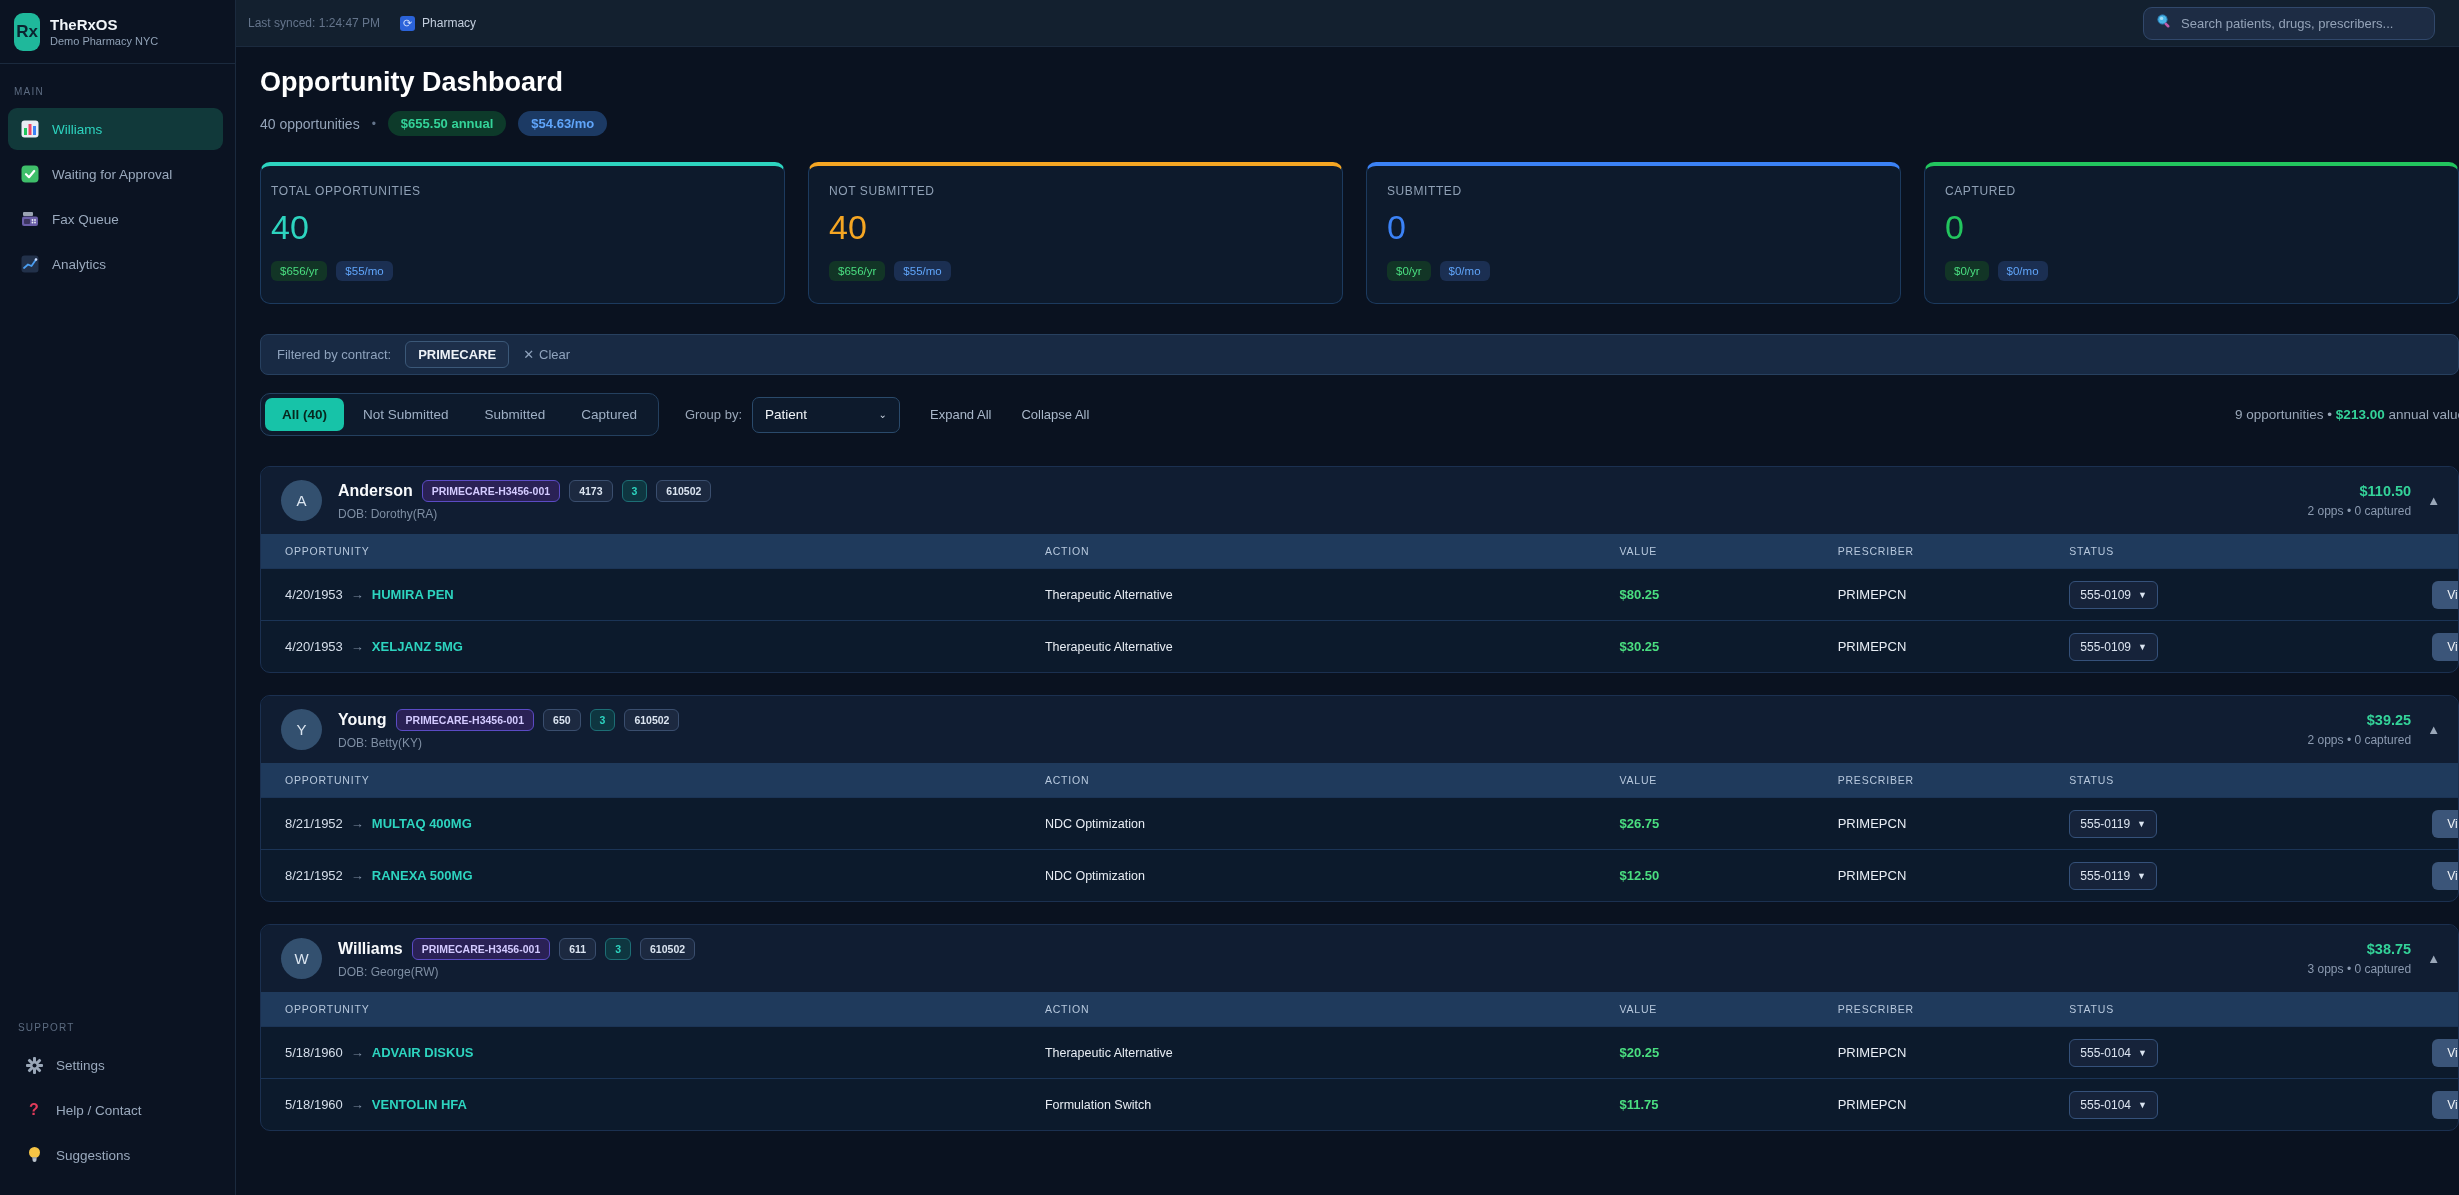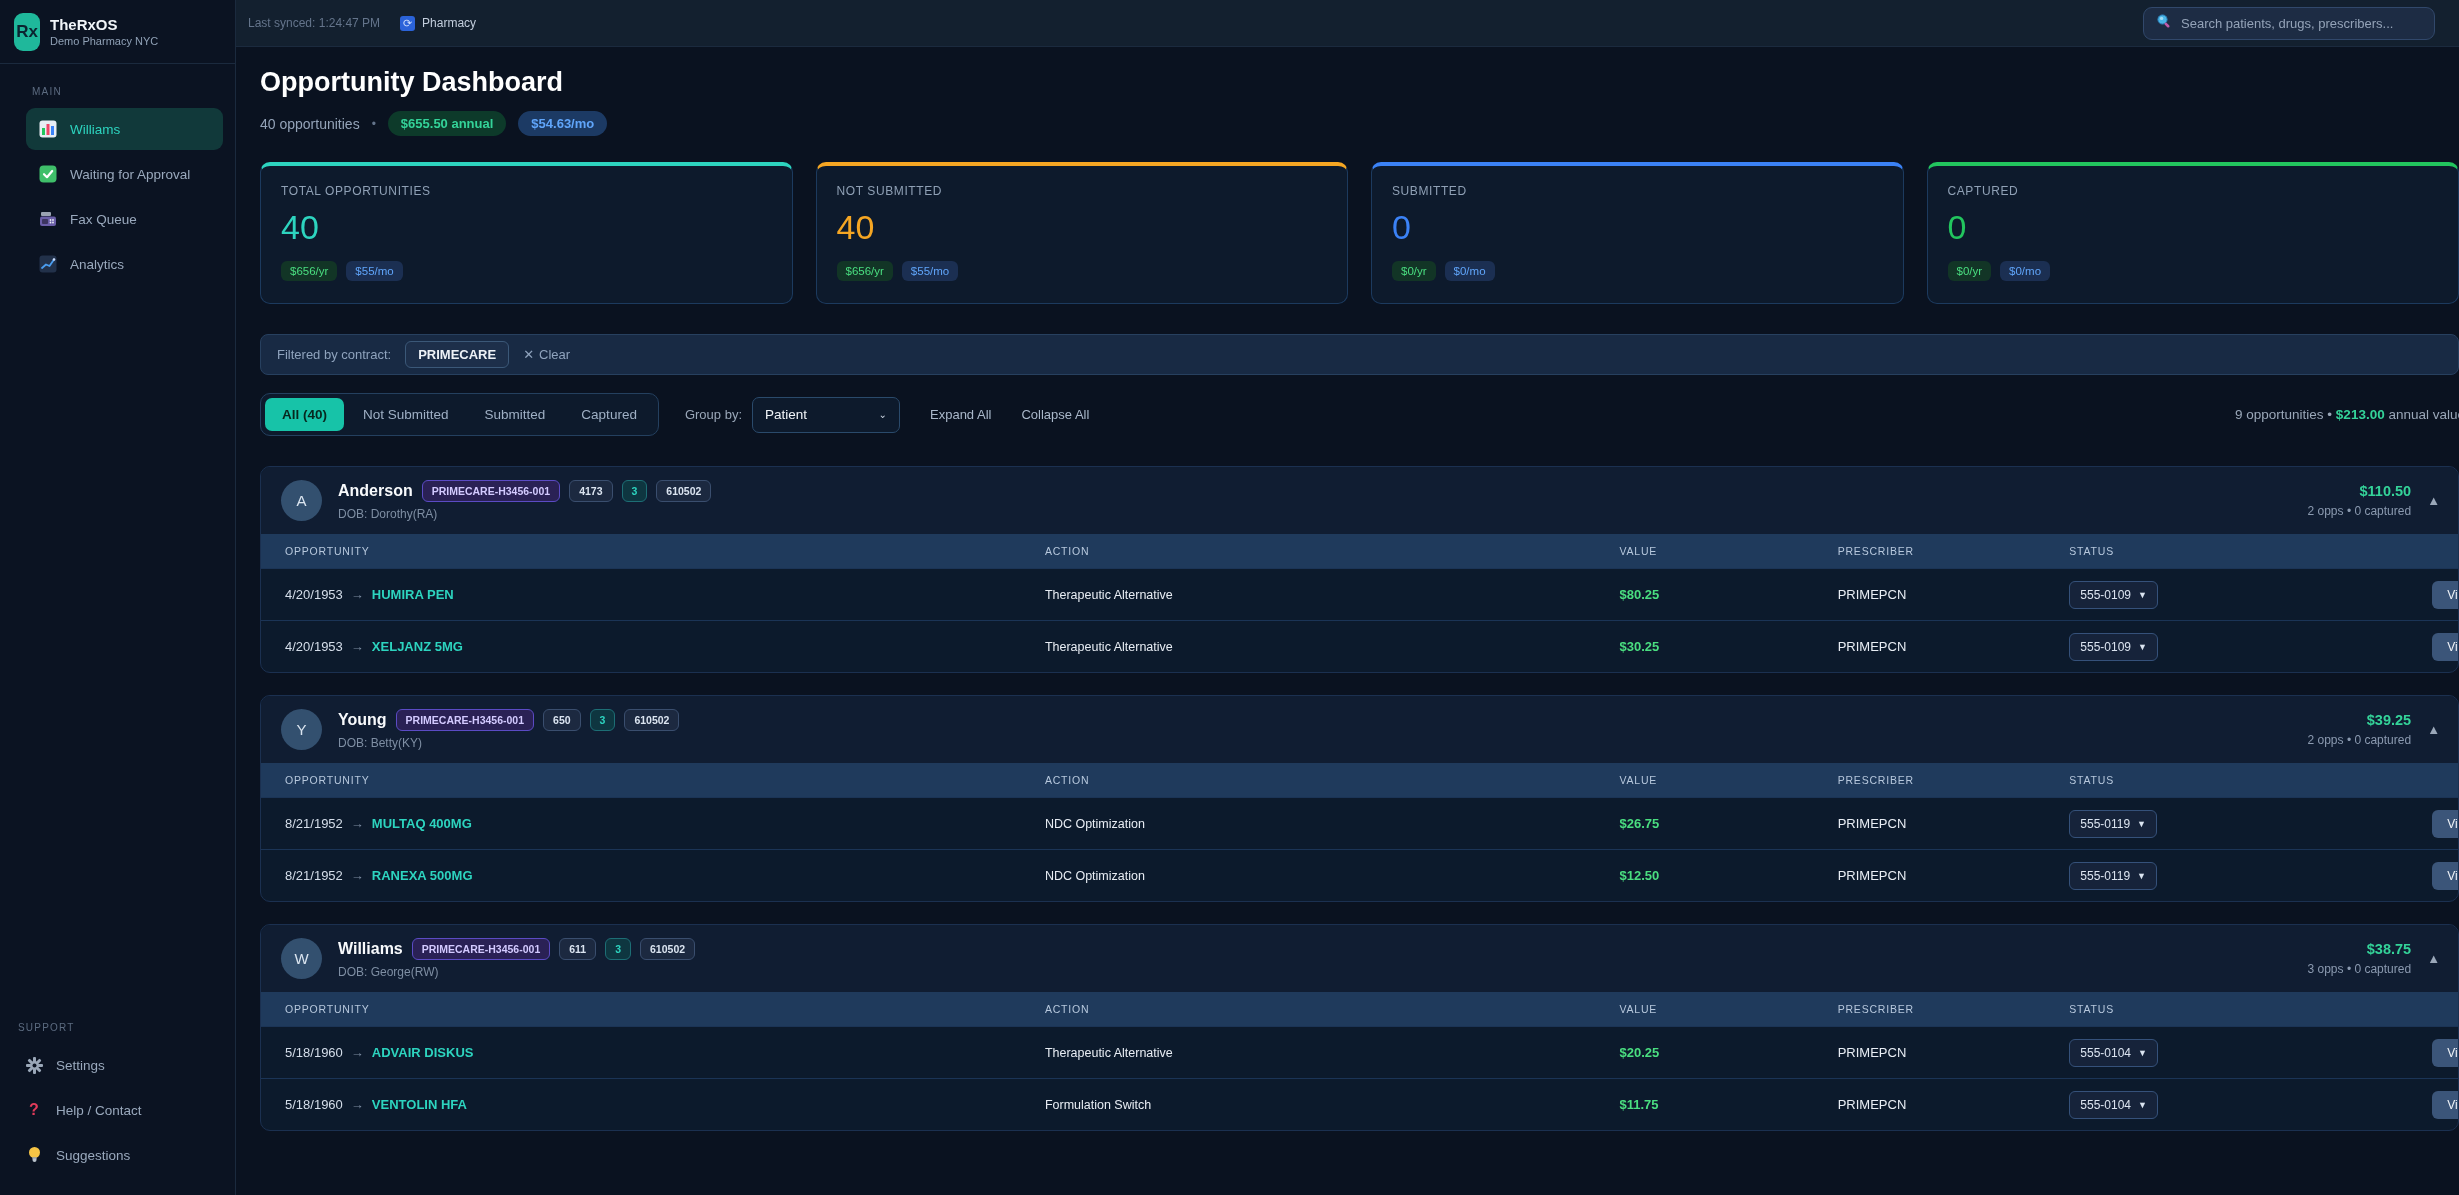--- a/index.html
+++ b/index.html
@@ -16,21 +16,21 @@
     display:flex; flex-direction:column;
   }
   .brand { display:flex; align-items:center; gap:10px; padding:12px 14px; height:64px; border-bottom:1px solid #1b2a3e; }
   .brand-logo {
     width:26px; height:38px; border-radius:9px; background:#1fb89b;
     display:flex; align-items:center; justify-content:center;
     color:#0b2430; font-weight:bold; font-size:17px;
   }
   .brand-name { font-size:15px; font-weight:bold; color:#f1f5f9; }
   .brand-sub { font-size:11px; color:#8fa0b5; margin-top:2px; }
-  .side-section { padding:14px 10px 0 24px; }
+  .side-section { padding:14px 10px 0 6px; }
   .side-label { font-size:10px; letter-spacing:1.2px; color:#5c6b80; padding:8px 8px; }
   .side-item {
     display:flex; align-items:center; gap:12px;
     padding:11px 12px; margin:3px 2px; border-radius:9px;
     color:#9aa9bd; font-size:13.5px; cursor:pointer;
   }
   .side-item.active { background:#11393a; color:#2dd4bf; }
   .side-item .ic { width:20px; height:20px; display:flex; align-items:center; justify-content:center; }
   .side-spacer { flex:1; }
   .side-bottom { padding:0 10px 16px 10px; }
@@ -286,21 +286,21 @@
     <h1 class="page-title">Opportunity Dashboard</h1>
 
     <div class="subline">
       <span class="sub-count">40 opportunities</span>
       <span class="sub-dot">•</span>
       <span class="pill pill-green">$655.50 annual</span>
       <span class="pill pill-blue">$54.63/mo</span>
     </div>
 
     <div class="stats">
-      <div class="card" style="border-top-color:#2dd4bf;">
+      <div class="card" style="border-top-color:#2dd4bf;padding-left:10px;">
         <div class="card-label">TOTAL OPPORTUNITIES</div>
         <div class="card-value" style="color:#2dd4bf;">40</div>
         <div class="card-pills">
           <span class="mini-pill mini-green">$656/yr</span>
           <span class="mini-pill mini-blue">$55/mo</span>
         </div>
       </div>
       <div class="card" style="border-top-color:#f5a623;">
         <div class="card-label">NOT SUBMITTED</div>
         <div class="card-value" style="color:#f5a623;">40</div>

